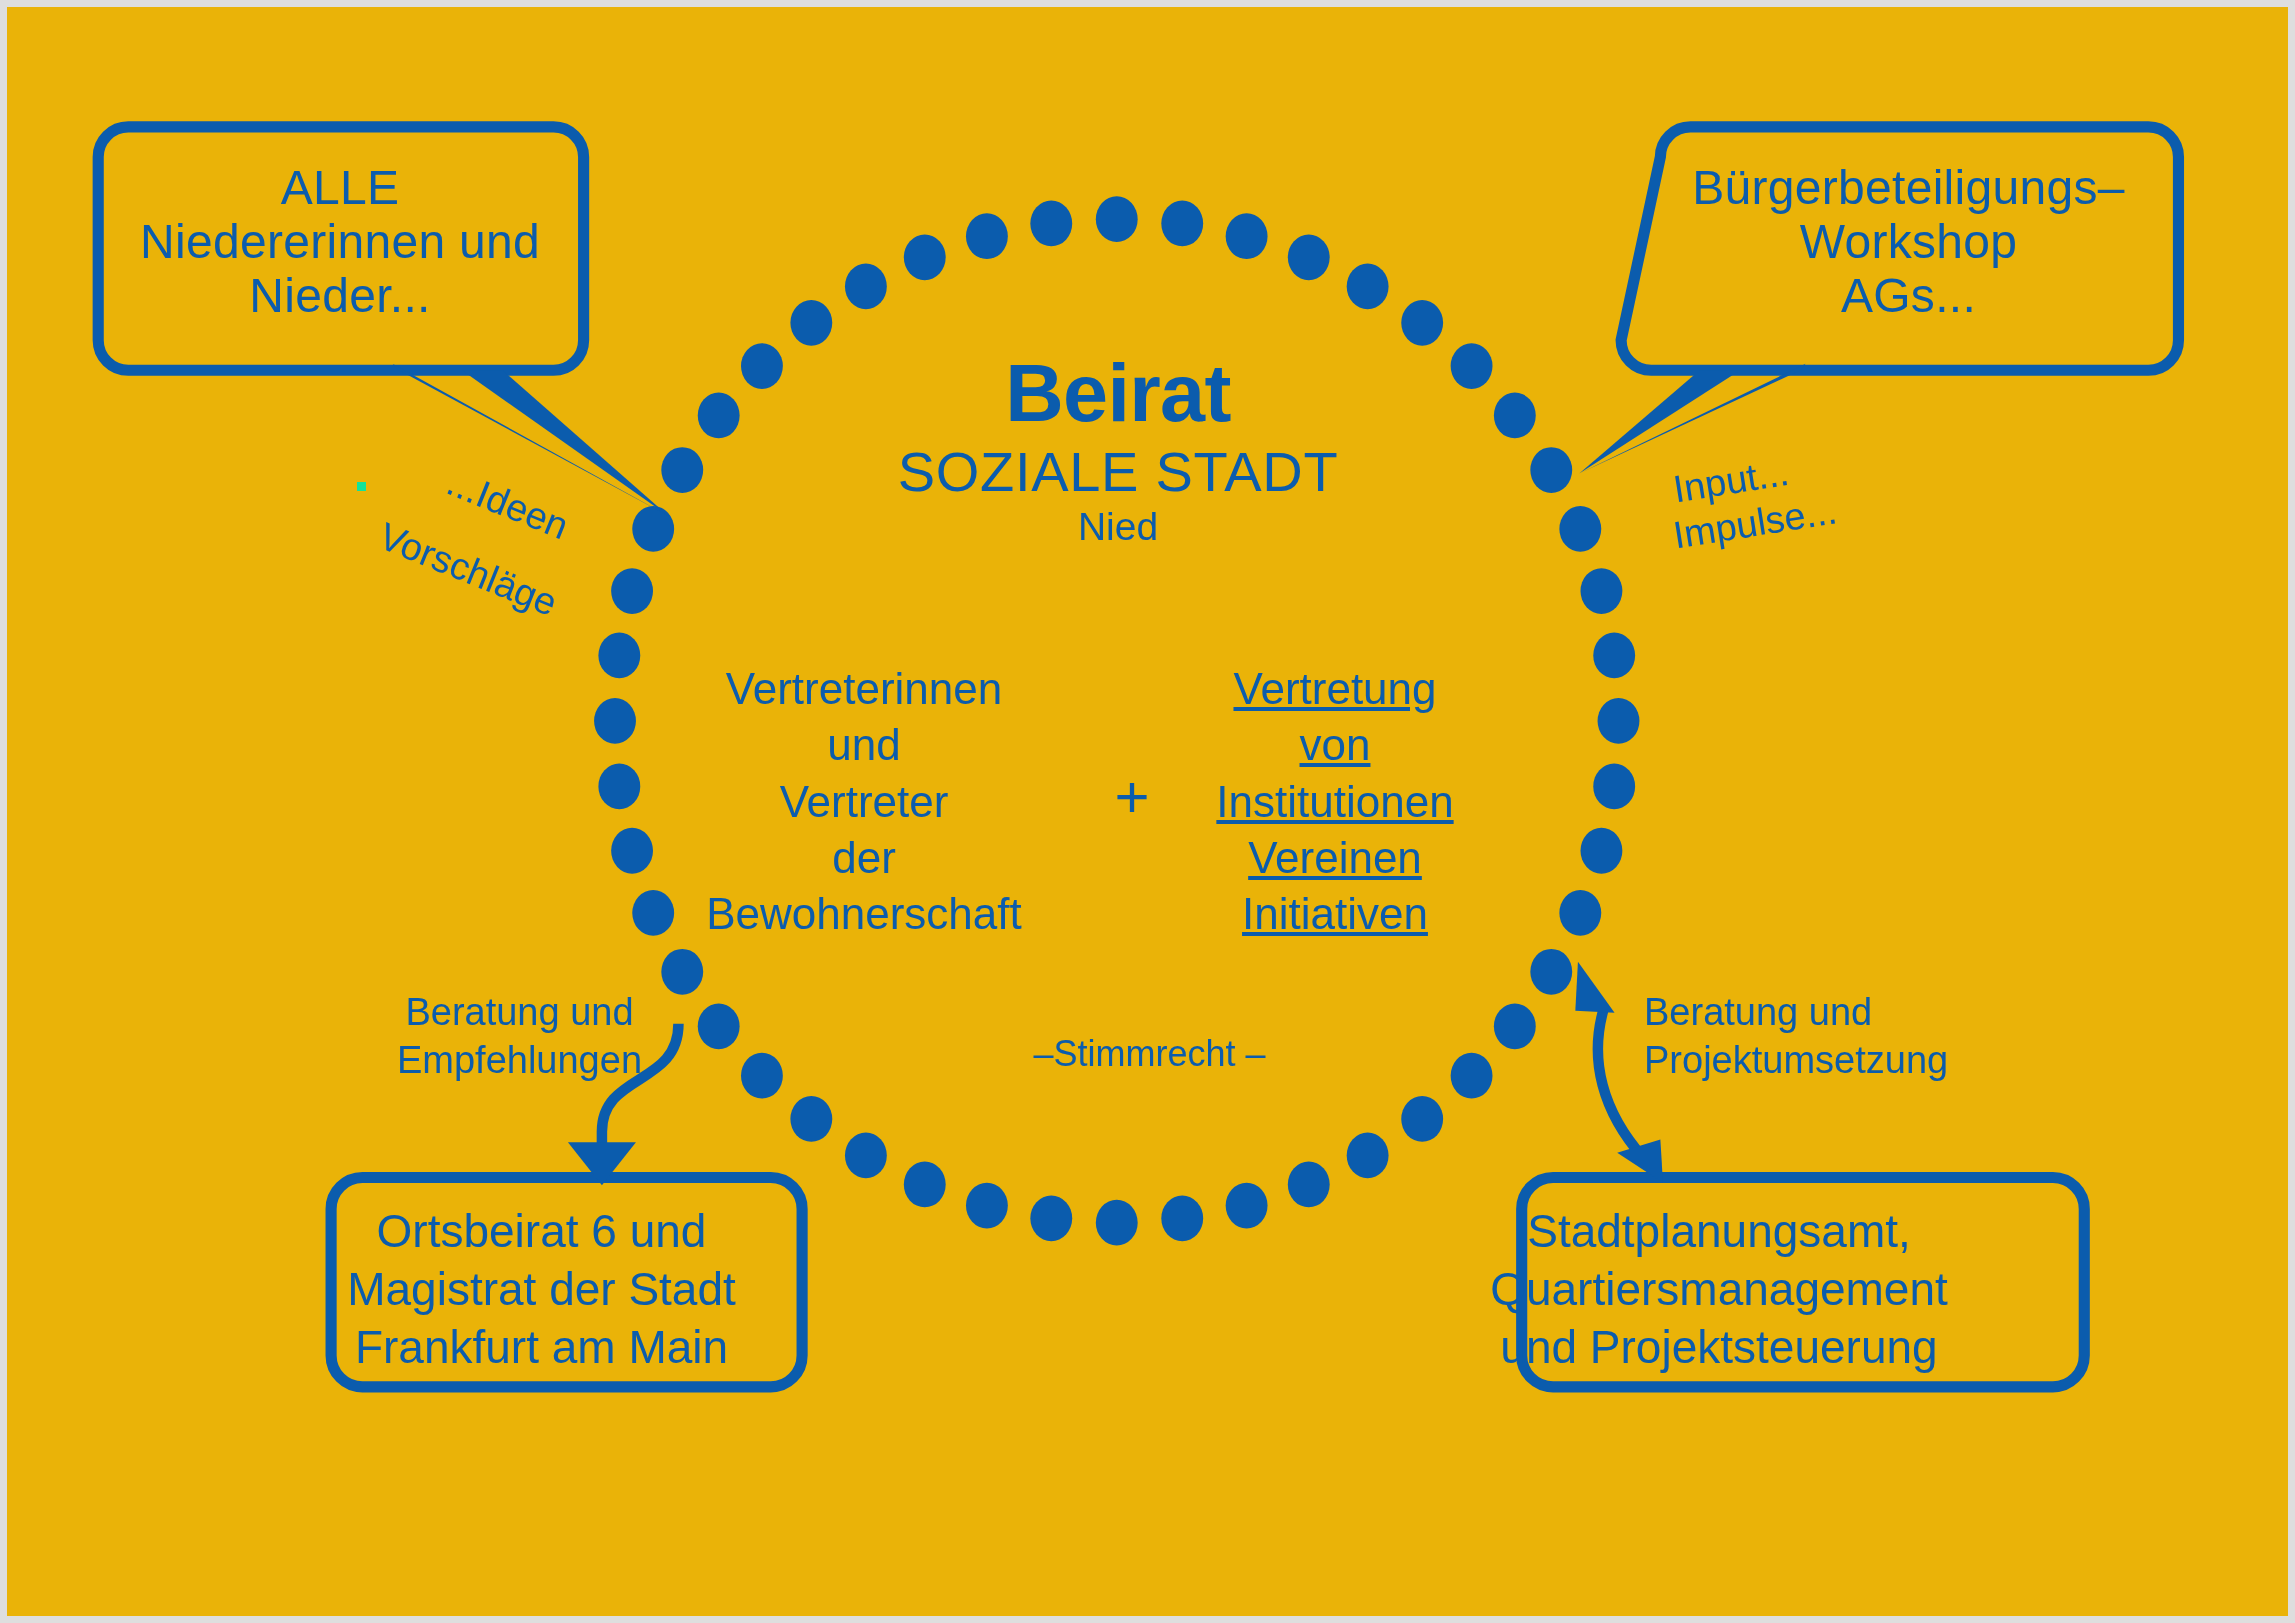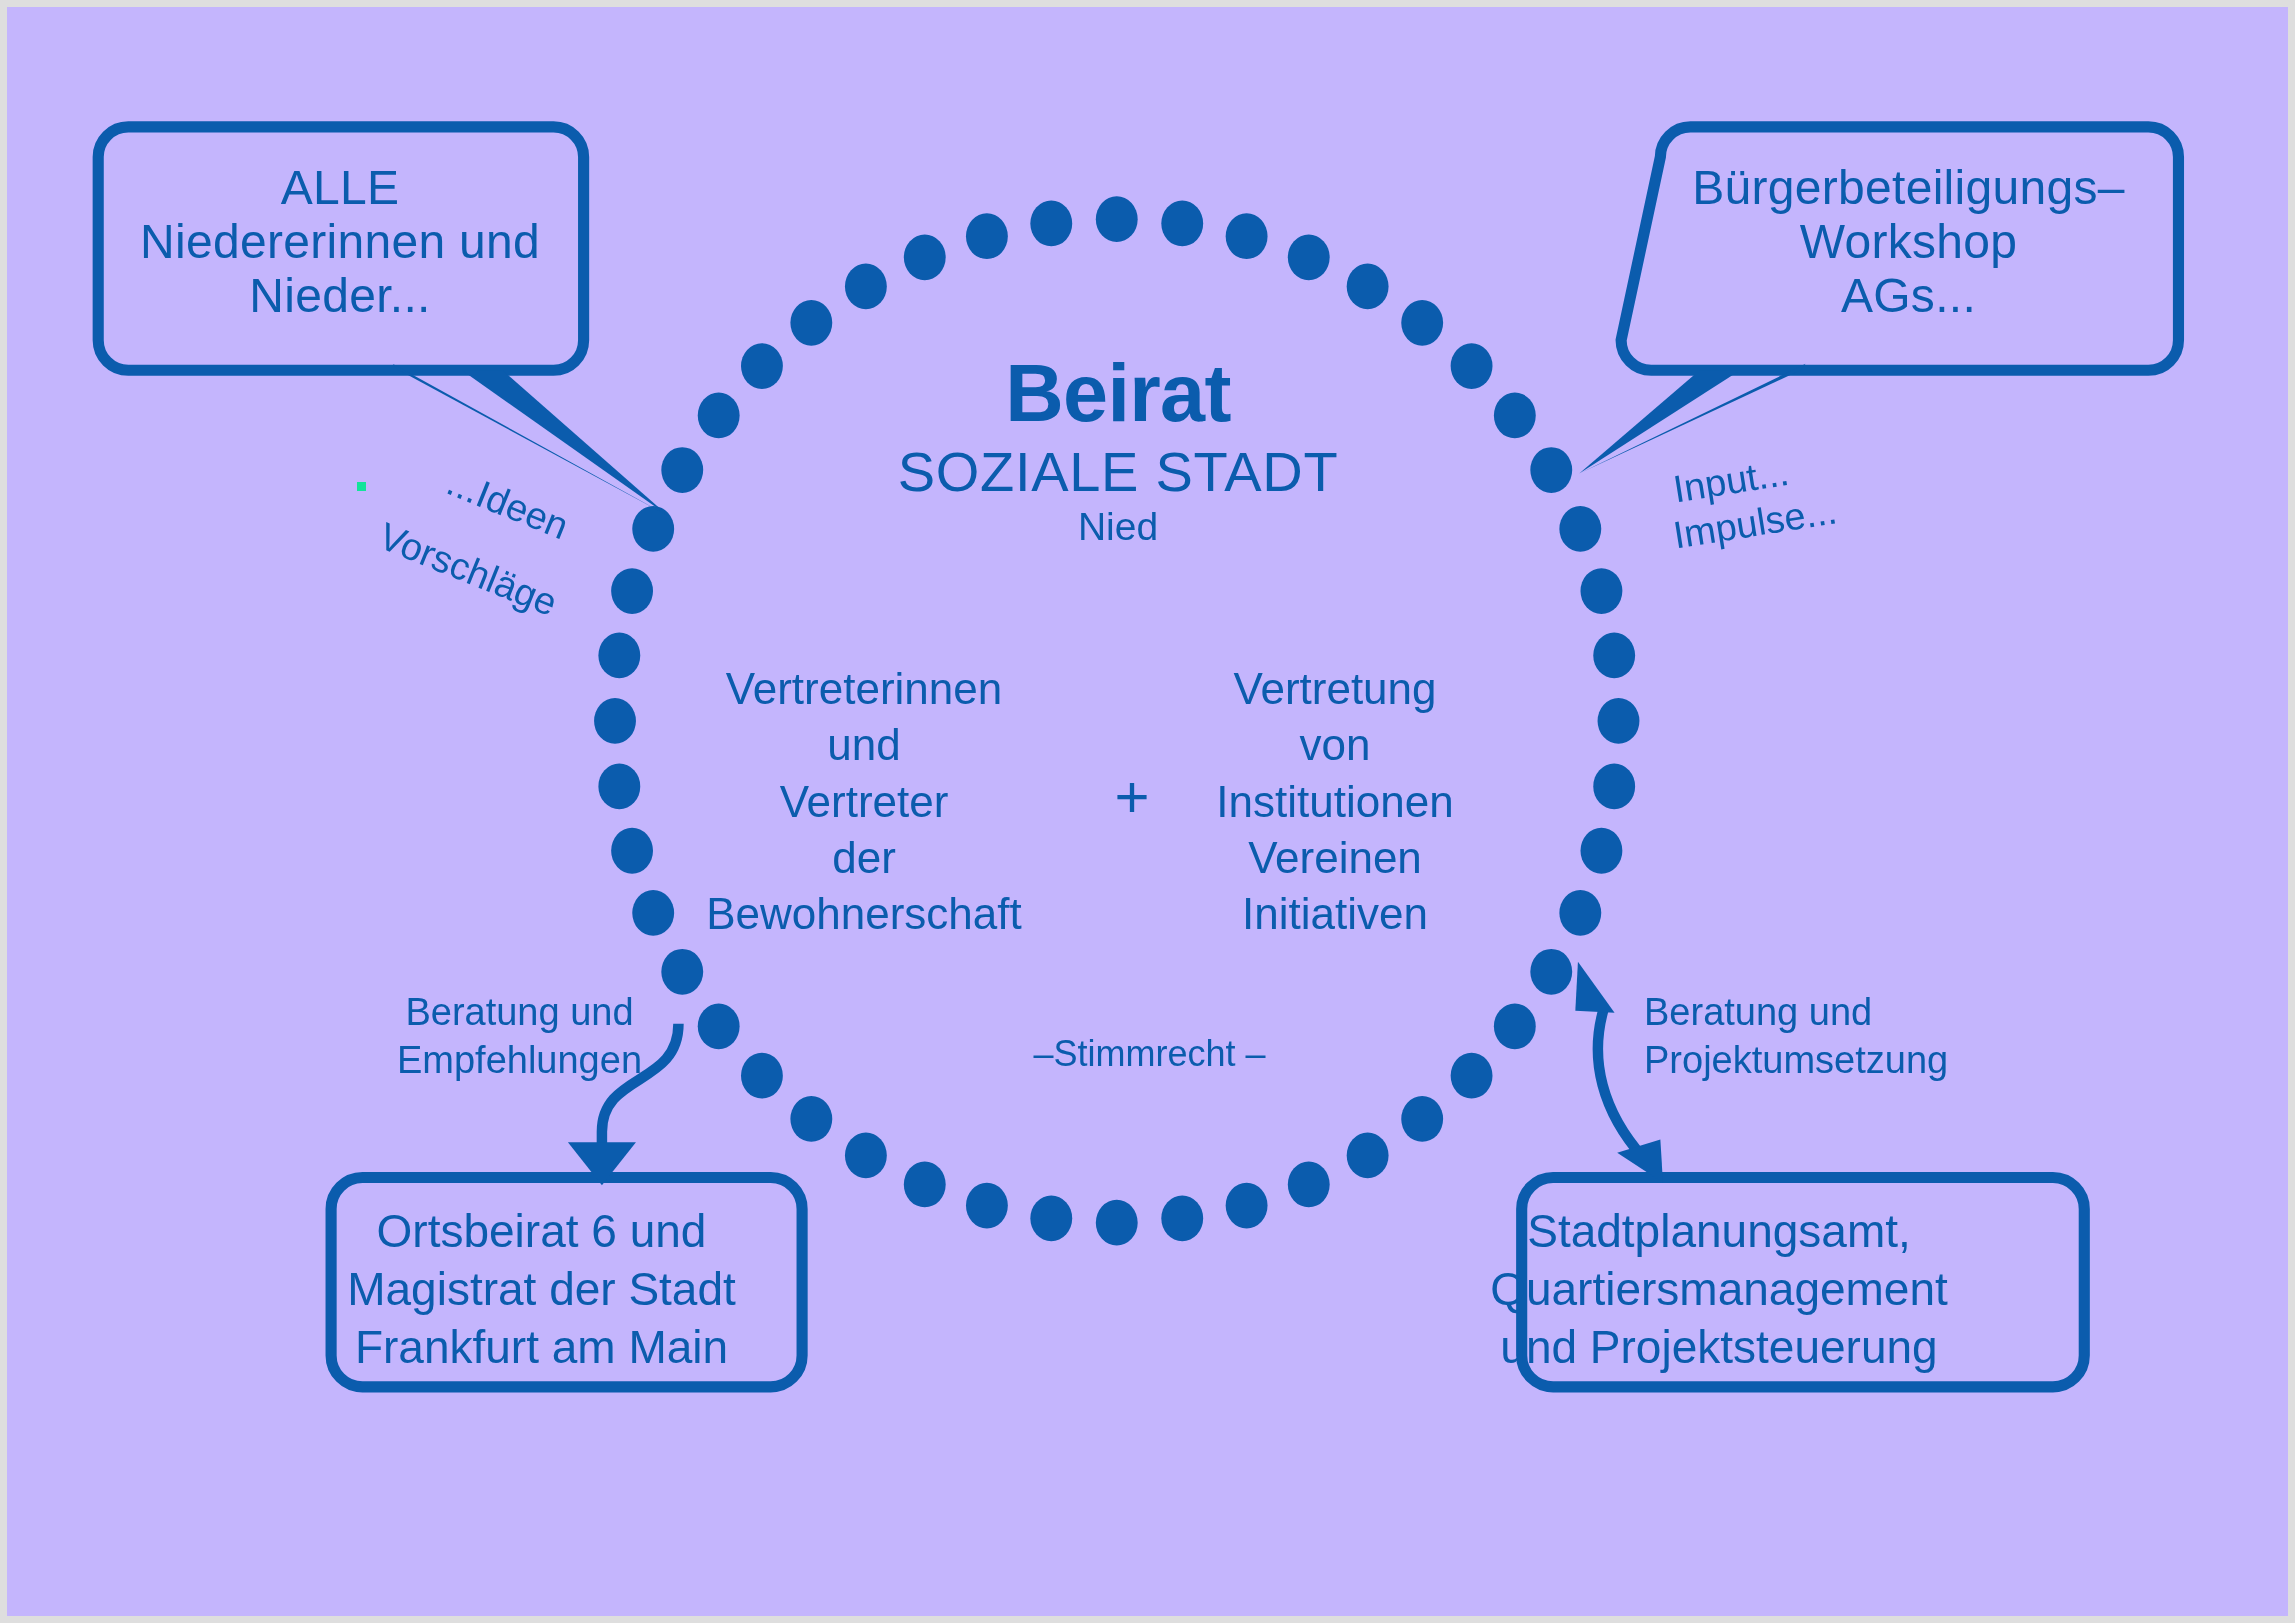--- a/index.html
+++ b/index.html
@@ -4,21 +4,21 @@
 <style>
   html, body {
     margin: 0;
     padding: 0;
     background: #d8d8d8;
   }
   #stage {
     position: relative;
     width: 2295px;
     height: 1623px;
-    background: #c4b5fd;
+    background: #eab308;
     overflow: hidden;
     font-family: "Liberation Sans", sans-serif;
     color: #0b5cad;
   }
   
   #frame-edge {
     position: absolute;
     inset: 0;
     box-sizing: border-box;
     border: 7.9px solid #dedede;
@@ -72,21 +72,21 @@
   }
 
   .col {
     position: absolute;
     width: 406px;
     text-align: center;
     font-size: 44px;
     line-height: 1.28;
   }
   .col-left  { left: 661px; top: 661px; }
-  .col-right { left: 1132px; top: 661px; }
+  .col-right { left: 1132px; top: 661px; text-decoration: underline; }
 
   .plus-sign {
     position: absolute;
     left: 1086px;
     top: 767px;
     width: 92px;
     text-align: center;
     font-size: 60px;
     line-height: 1;
   }

